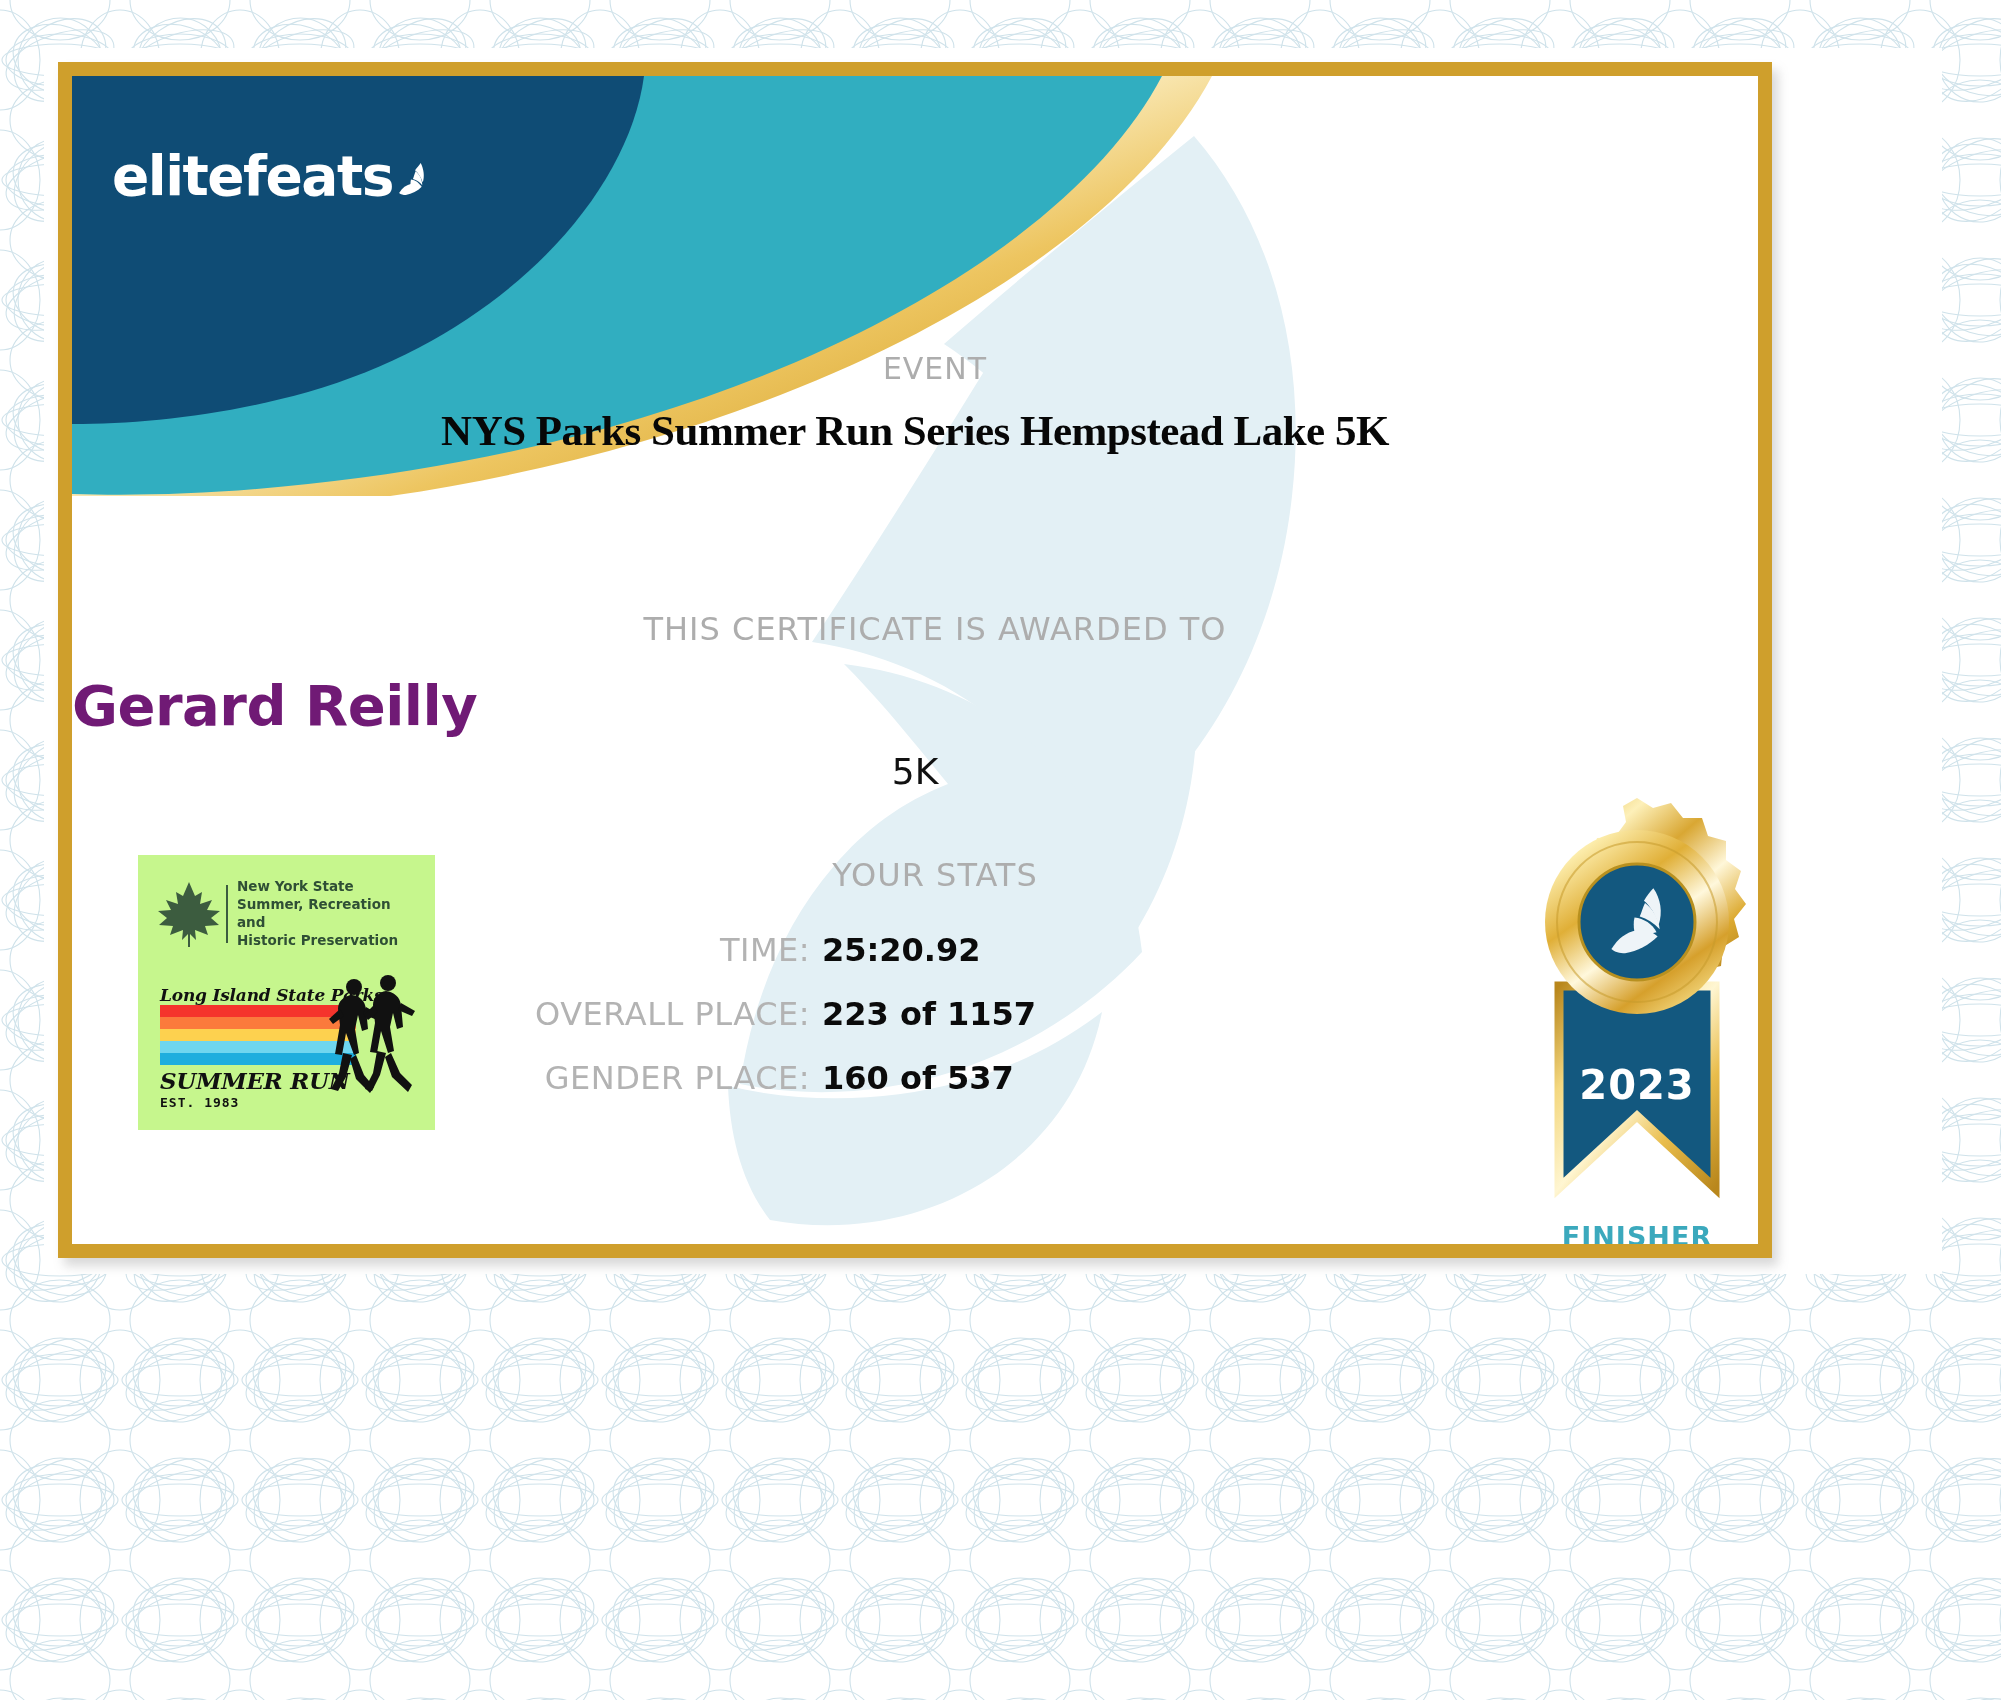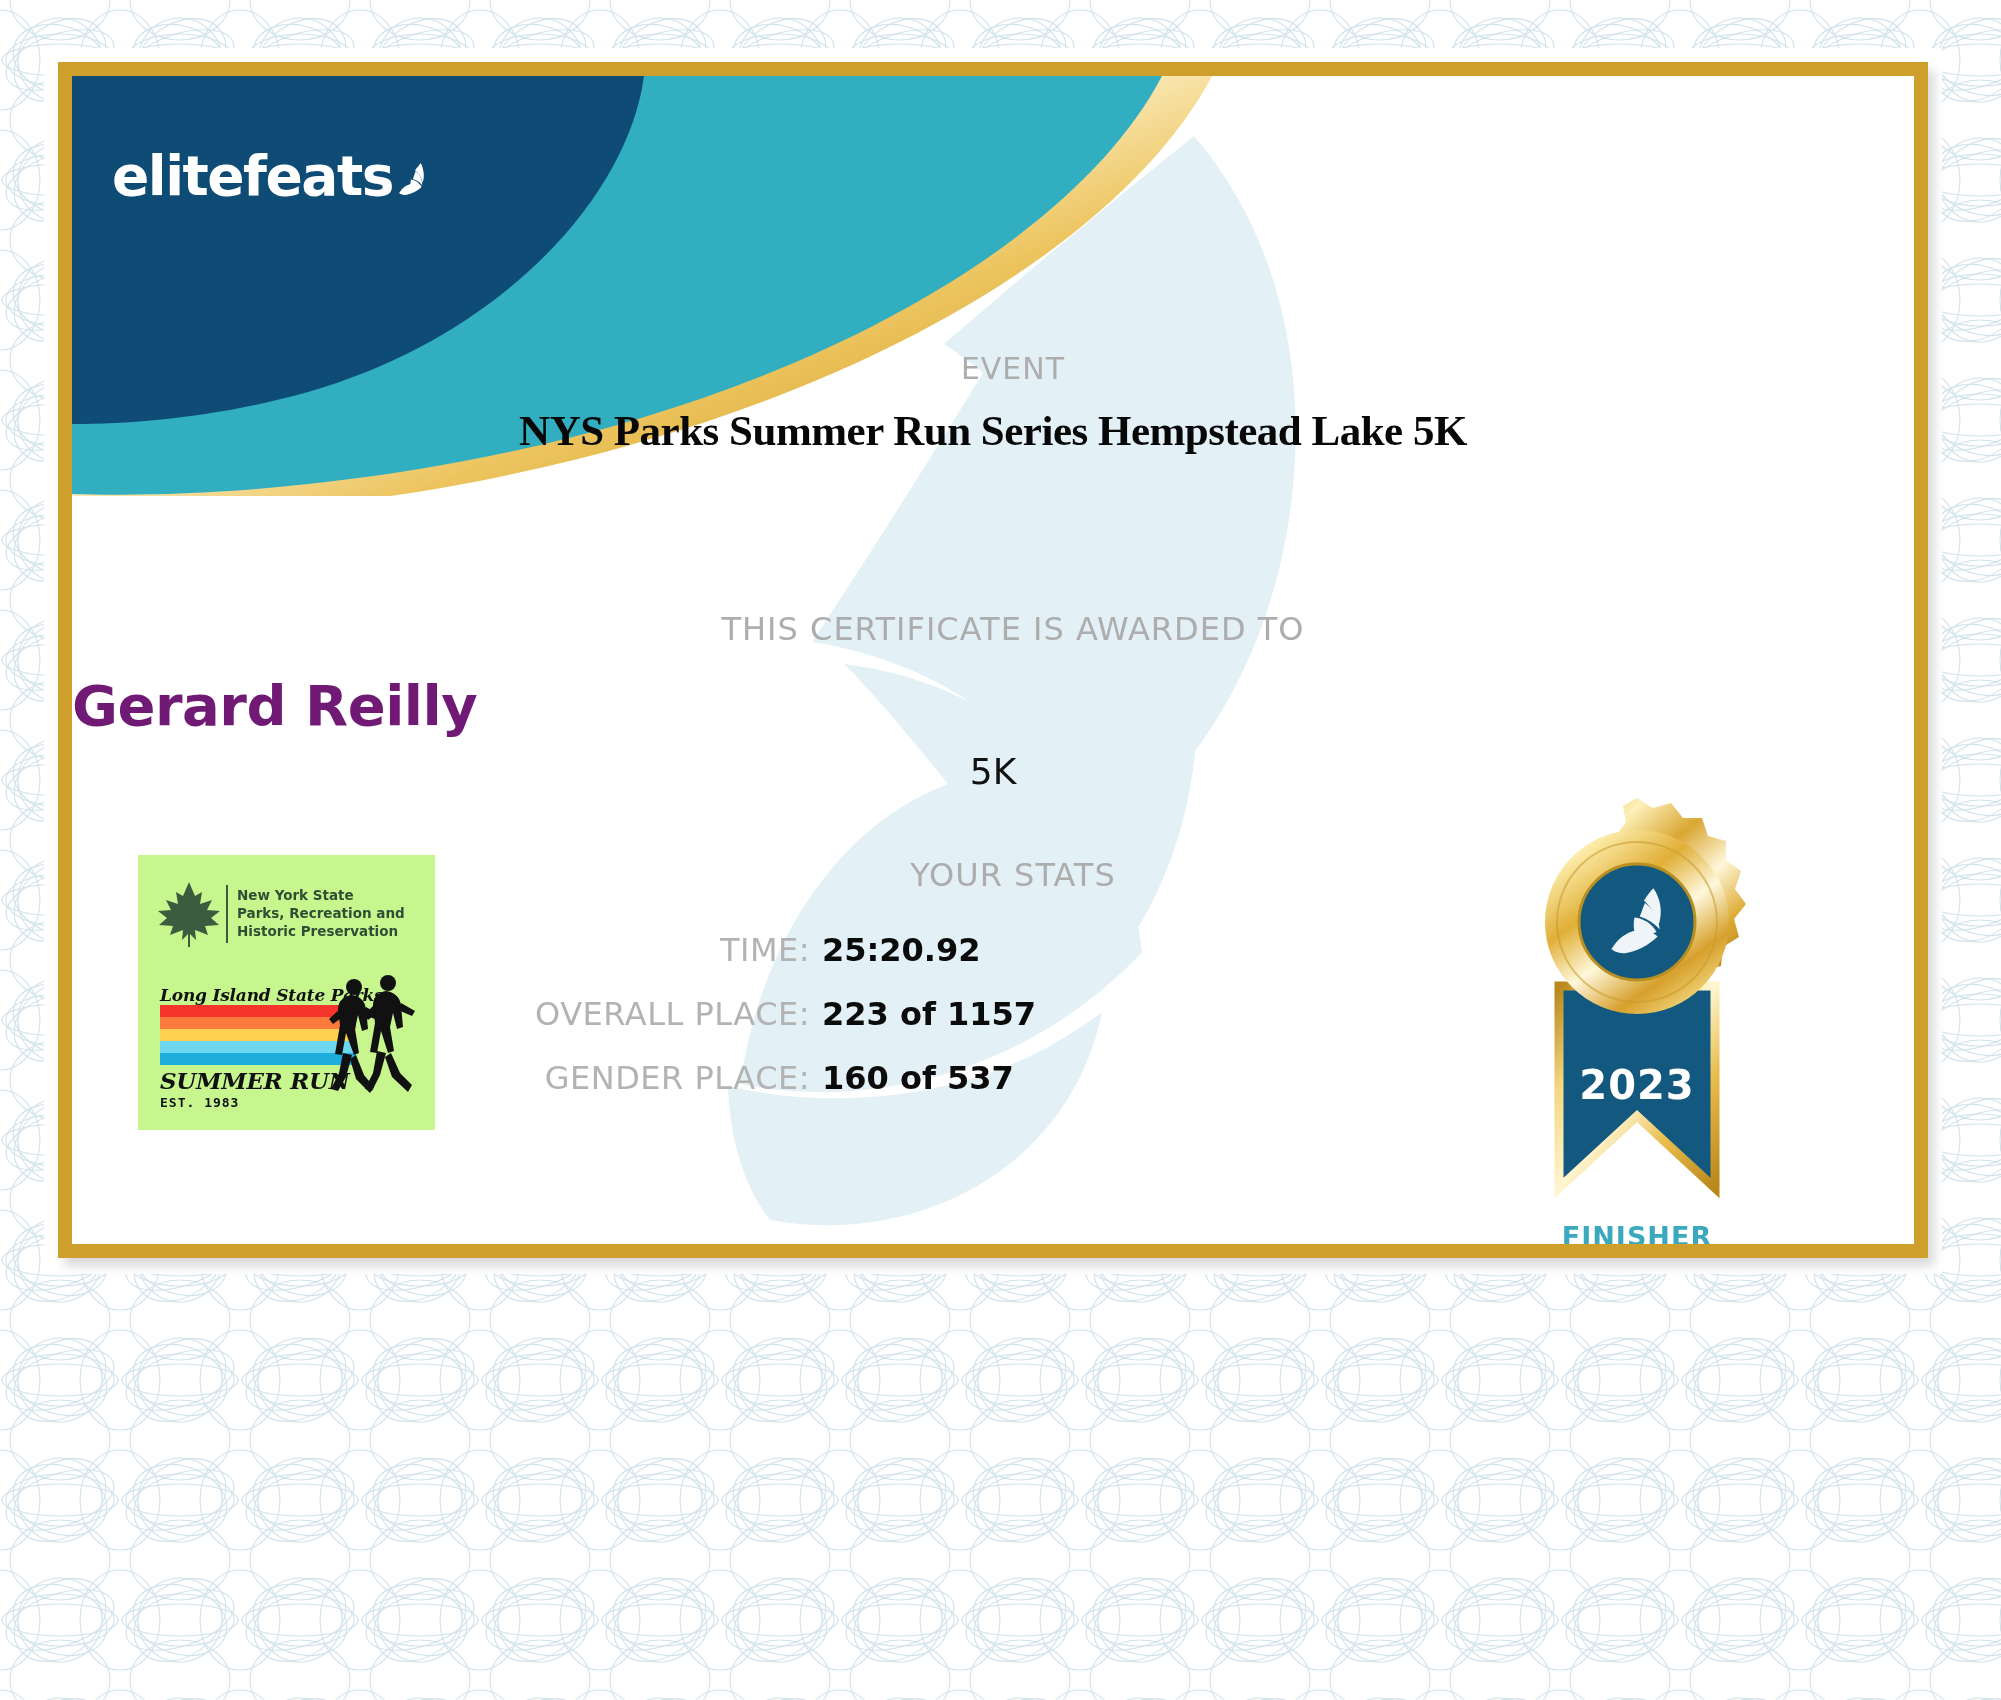--- a/index.html
+++ b/index.html
@@ -7,21 +7,21 @@
   body{
     width:2001px;height:1700px;position:relative;overflow:hidden;
     font-family:"Liberation Sans", sans-serif;
   }
 
   
   #guilloche{position:absolute;left:0;top:0;width:2001px;height:1700px;z-index:0;}
 
   
   #frame{
-    position:absolute;left:58px;top:62px;width:1870px;height:1196px;
+    position:absolute;left:58px;top:62px;width:1714px;height:1196px;
     background:#ffffff;
     border:14px solid #cf9f2c;
     box-sizing:border-box;
     box-shadow:6px 8px 10px rgba(120,120,120,.28);
     overflow:hidden;
     z-index:2;
   }
 
   
   #watermark{position:absolute;left:380px;top:0px;width:1000px;height:1180px;z-index:1;pointer-events:none;}
@@ -234,21 +234,21 @@
     <div id="nys-row">
       <svg id="nys-leaf" viewBox="0 0 66 68" aria-hidden="true">
         <path fill="#3c5c3f" d="M33 2 L39 16 L46 12 L44 24 L56 20 L51 30 L64 31
           L55 38 L63 45 L49 46 L52 55 L39 50 L40 60 L33 53 L26 60 L27 50 L14 55
           L17 46 L3 45 L11 38 L2 31 L15 30 L10 20 L22 24 L20 12 L27 16 Z"></path>
         <rect x="32" y="52" width="2" height="15" fill="#3c5c3f"></rect>
       </svg>
       <div id="nys-divider"></div>
       <div id="nys-text">
         <div>New York State</div>
-        <div>Parks, Recreation and</div>
+        <div>Summer, Recreation and</div>
         <div>Historic Preservation</div>
       </div>
     </div>
 
     <div id="li-block">
       <div id="li-title">Long Island State Parks</div>
       <div class="li-stripe" style="background:#f5342c"></div>
       <div class="li-stripe" style="background:#fb7a3c"></div>
       <div class="li-stripe" style="background:#fdd14f"></div>
       <div class="li-stripe" style="background:#6fd6ef"></div>

